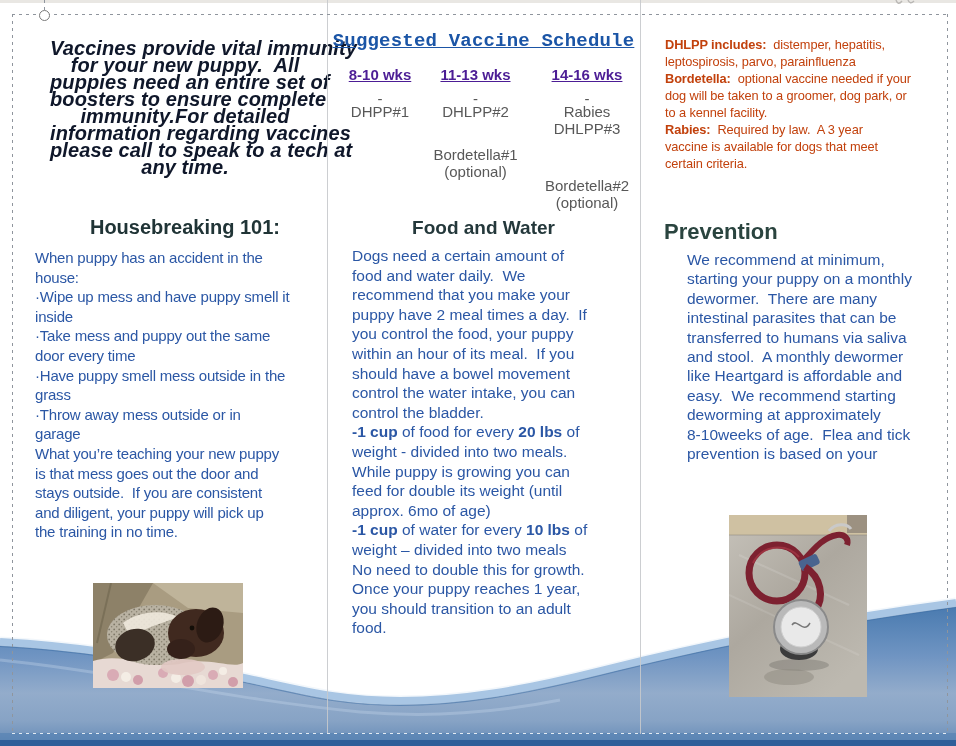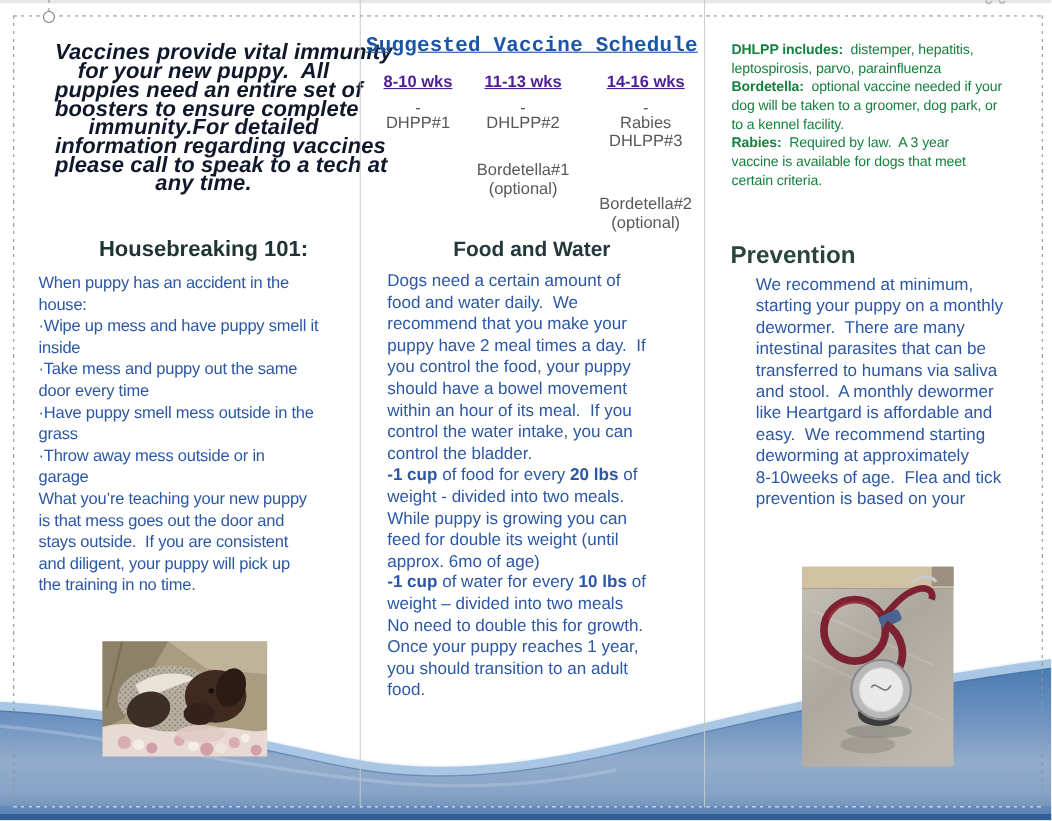--- a/index.html
+++ b/index.html
@@ -10,21 +10,21 @@
   .b{font-weight:700;}
   .center{text-align:center;}
   .top-edge{position:absolute;left:0;top:0;width:956px;height:3px;background:#e9e7e3;}
   
   .intro{color:#0f172a;font-weight:700;font-style:italic;font-size:20px;line-height:17px;letter-spacing:.1px;}
   .h-teal{font-weight:700;color:#24383b;}
   .blue-body{color:#2b57a5;font-size:15px;line-height:19.6px;}
   .sched-title{color:#1b55a6;font-weight:700;font-size:19px;text-decoration:underline;letter-spacing:.2px;font-family:Liberation Mono, monospace;}
   .sched-hdr{color:#4c1d95;font-weight:700;font-size:15px;text-decoration:underline;text-align:center;}
   .sched-val{color:#585858;font-size:15px;line-height:17px;text-align:center;}
-  .info-gray{color:#15803d;font-size:12.8px;line-height:17px;letter-spacing:-.1px;}
+  .info-gray{color:#c2410c;font-size:12.8px;line-height:17px;letter-spacing:-.1px;}
   
   .dash-h{position:absolute;height:1px;background:repeating-linear-gradient(90deg,#8f959d 0 3px,transparent 3px 7px);}
   .dash-v{position:absolute;width:1px;background:repeating-linear-gradient(180deg,#8f959d 0 3px,transparent 3px 7px);}
   .dash-bottom{background:repeating-linear-gradient(90deg,#e3ebf3 0 3px,transparent 3px 7px);}
   .fold{position:absolute;top:0;width:1px;height:734px;background:#c7c9cc;opacity:.9;}
   .handle{position:absolute;left:39px;top:10px;width:9px;height:9px;border:1px solid #7a7a7a;border-radius:50%;background:#fff;}
 </style>
 </head>
 <body>
 
@@ -88,22 +88,22 @@
   </div>
 
   <div class="abs h-teal center" style="left:327px;top:217px;width:313px;font-size:19px;">Food and Water</div>
 
   <div class="abs blue-body" style="left:352px;top:246px;width:285px;font-size:15.5px;">
       <div class="line"><span>Dogs need a certain amount of</span></div>
       <div class="line"><span>food and water daily.  We</span></div>
       <div class="line"><span>recommend that you make your</span></div>
       <div class="line"><span>puppy have 2 meal times a day.  If</span></div>
       <div class="line"><span>you control the food, your puppy</span></div>
+      <div class="line"><span>within an hour of its meal.  If you</span></div>
       <div class="line"><span>should have a bowel movement</span></div>
-      <div class="line"><span>within an hour of its meal.  If you</span></div>
       <div class="line"><span>control the water intake, you can</span></div>
       <div class="line"><span>control the bladder.</span></div>
       <div class="line"><span class="b">-1 cup</span><span> of food for every </span><span class="b">20 lbs</span><span> of</span></div>
       <div class="line"><span>weight - divided into two meals.</span></div>
       <div class="line"><span>While puppy is growing you can</span></div>
       <div class="line"><span>feed for double its weight (until</span></div>
       <div class="line"><span>approx. 6mo of age)</span></div>
       <div class="line"><span class="b">-1 cup</span><span> of water for every </span><span class="b">10 lbs</span><span> of</span></div>
       <div class="line"><span>weight – divided into two meals</span></div>
       <div class="line"><span>No need to double this for growth.</span></div>

